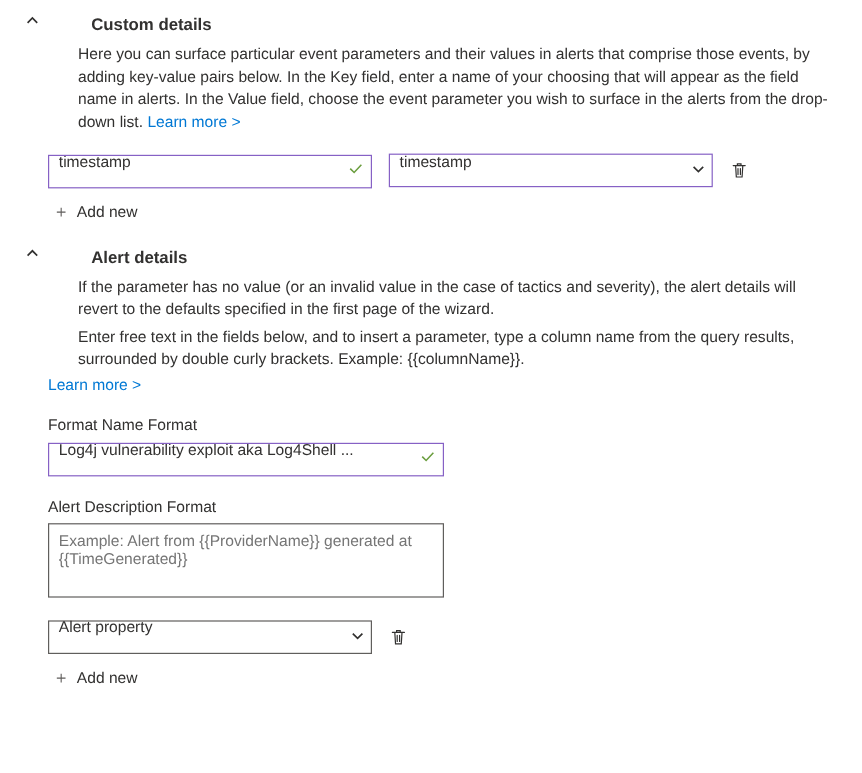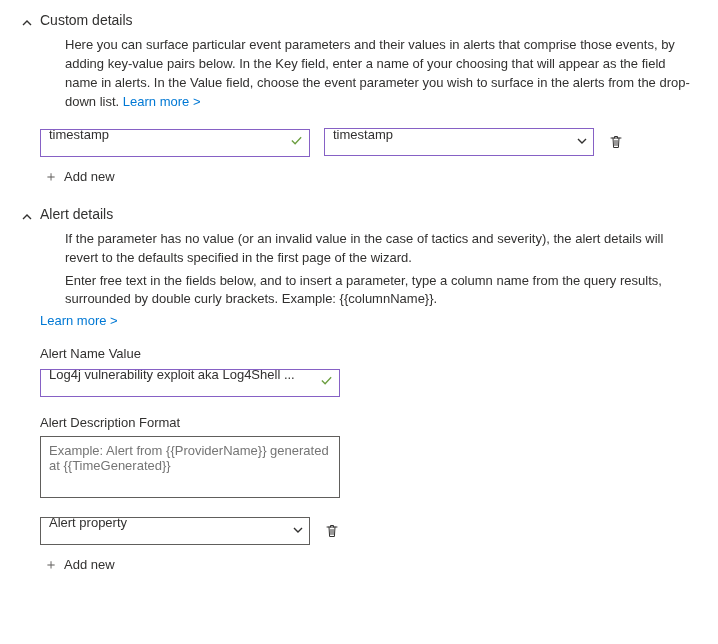--- a/index.html
+++ b/index.html
@@ -7,25 +7,26 @@
     font-size: 13px;
     color: #323130;
     margin: 0;
     padding: 12px 18px;
     background: #fff;
     width: 718px;
     box-sizing: border-box;
   }
   .section-header {
     display: flex;
-    align-items: flex-end;
-    font-weight: 400;
+    align-items: flex-start;
+    font-weight: 700;
     font-size: 14px;
     margin-bottom: 8px;
     cursor: pointer;
+    gap: 36px;
   }
   .chevron {
     width: 18px;
     display: inline-flex;
     align-items: center;
     justify-content: center;
     font-size: 11px;
     color: #323130;
     margin-right: 4px;
   }
@@ -106,21 +107,21 @@
     font-size: 14px;
     color: #605e5c;
     line-height: 1;
   }
   .sub-label {
     margin-top: 18px;
     margin-bottom: 6px;
     font-size: 13px;
     color: #323130;
   }
-  .narrow { width: 300px; border-radius: 13px; }
+  .narrow { width: 330px; border-radius: 13px; }
 </style>
 </head>
 <body>
 
 <div class="section">
   <div class="section-header">
     <span class="chevron">
       <svg width="10" height="10" viewBox="0 0 10 10">
           <path d="M1 7 L5 3 L9 7" stroke="#323130" stroke-width="1.4" fill="none"></path>
         </svg>
@@ -172,21 +173,21 @@
           <path d="M1 7 L5 3 L9 7" stroke="#323130" stroke-width="1.4" fill="none"></path>
         </svg>
     </span>
     <span>Alert details</span>
   </div>
   <div class="section-body">
     <div class="desc">If the parameter has no value (or an invalid value in the case of tactics and severity), the alert details will revert to the defaults specified in the first page of the wizard.</div>
     <div class="desc">Enter free text in the fields below, and to insert a parameter, type a column name from the query results, surrounded by double curly brackets. Example: {{columnName}}.</div>
     <div class="learn-more" style="margin-top:2px;">Learn more &gt;</div>
 
-    <div class="sub-label">Alert Name Value</div>
+    <div class="sub-label">Format Name Format</div>
     <div class="field highlight narrow">
       <input type="text" value="Log4j vulnerability exploit aka Log4Shell ..." style="">
       <span class="tail-icon check">
         <svg width="13" height="13" viewBox="0 0 14 14">
             <path d="M2 7 L5.5 10.5 L12 3.5" stroke="#6b9e3f" stroke-width="1.4" fill="none"></path>
           </svg>
       </span>
     </div>
 
     <div class="sub-label">Alert Description Format</div>

